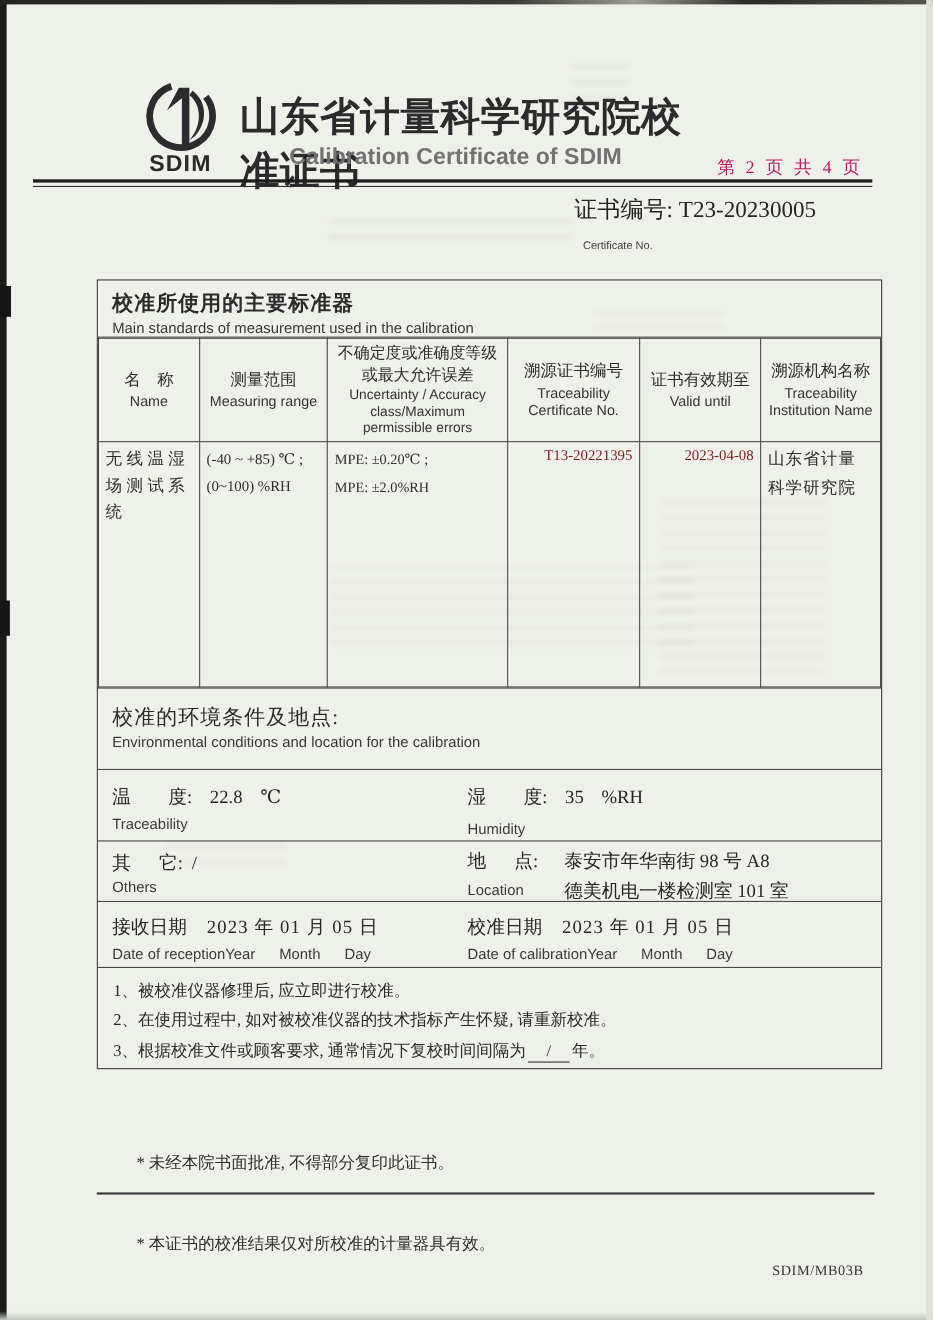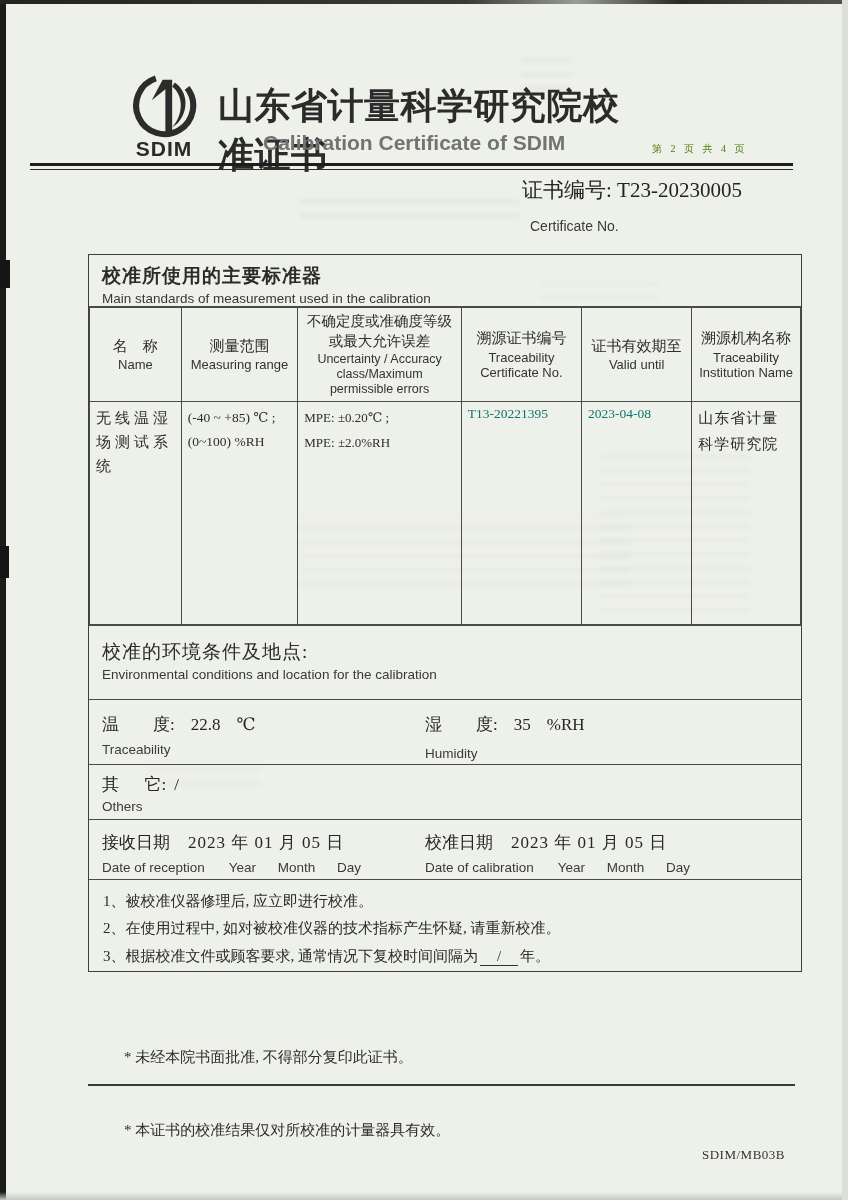--- a/index.html
+++ b/index.html
@@ -27,26 +27,26 @@
 
   
   .logo-wrap{left:106px;top:74px;width:116px;height:108px;text-align:center;}
   .logo-mark{display:block;margin:0 auto;}
   .logo-text{font-family:"Liberation Sans","DejaVu Sans",sans-serif;font-weight:bold;
     font-size:21px;letter-spacing:1px;color:#2a2a2a;line-height:1;margin-top:-2px;}
   .title-zh{left:218px;top:82px;width:410px;font-size:36px;font-weight:600;
     letter-spacing:0.5px;color:#2b2b2b;}
   .title-en{left:263px;top:131px;width:340px;font-family:"Liberation Sans","DejaVu Sans",sans-serif;
     font-weight:bold;font-size:21px;color:#737373;}
-  .page-info{left:652px;top:142px;font-size:10px;letter-spacing:3px;color:#4d7c0f;}
+  .page-info{left:652px;top:142px;font-size:16px;letter-spacing:3px;color:#be185d;}
   .header-rule{left:30px;top:163px;width:763px;height:3px;
     border-top:3px solid #1d1d1d;border-bottom:1px solid #2c2c2c;}
   .cert-no{left:522px;top:176px;font-size:21px;color:#242424;}
   .cert-no-en{left:530px;top:218px;font-family:"Liberation Sans","DejaVu Sans",sans-serif;
-    font-size:14px;color:#3b3b3b;}
+    font-size:10px;color:#3b3b3b;}
 
   
   .main-box{left:88px;top:254px;width:714px;height:718px;border:1.5px solid #3f3f3f;
     box-sizing:border-box;display:flex;flex-direction:column;background:rgba(255,255,255,.0);}
   .sec{box-sizing:border-box;}
   .sec + .sec{border-top:1px solid #4a4a4a;}
 
   .sec-std-title{height:55px;padding:8px 0 0 13px;}
   .sec-title-zh{font-size:19px;font-weight:600;color:#2b2b2b;letter-spacing:1px;}
   .sec-title-en{font-family:"Liberation Sans","DejaVu Sans",sans-serif;font-size:13.5px;color:#383838;margin-top:2px;}
@@ -55,40 +55,40 @@
   table.std th, table.std td{border:1px solid #4a4a4a;padding:4px 6px;box-sizing:border-box;}
   table.std th{font-weight:normal;text-align:center;vertical-align:middle;}
   table.std tr.hdr{height:92px;}
   table.std tr.data{height:223px;}
   table.std td{vertical-align:top;}
   .th-zh{font-size:15px;color:#2d2d2d;line-height:1.35;}
   .th-en{font-family:"Liberation Sans","DejaVu Sans",sans-serif;font-size:13px;color:#333;line-height:1.2;margin-top:1px;}
   .cell-name{font-size:15px;letter-spacing:4px;line-height:1.6;padding-top:6px;color:#2d2d2d;}
   .cell-range{font-size:13.5px;line-height:1.8;padding-top:8px;color:#2d2d2d;}
   .cell-mpe{font-size:13px;line-height:1.9;padding-top:8px;color:#2d2d2d;}
-  .cell-mid{font-size:13.5px;padding-top:10px;text-align:left;color:#0f766e;}
+  .cell-mid{font-size:13.5px;padding-top:10px;text-align:right;color:#7f1d1d;}
   .cell-inst{font-size:15px;line-height:1.7;padding-top:8px;color:#2d2d2d;letter-spacing:1px;}
 
   .sec-env-title{height:87px;padding:13px 0 0 13px;}
   .sec-env-title .sec-title-en{}
 
   .row-two{position:relative;}
   .row-temp{height:79px;}
   .row-others{height:67px;}
   .row-dates{height:73px;}
   .blk-left{position:absolute;left:13px;top:13px;}
   .blk-right{position:absolute;left:336px;top:13px;}
   .zh-line{font-size:17px;color:#262626;}
   .en-line{font-family:"Liberation Sans","DejaVu Sans",sans-serif;font-size:13.5px;color:#3a3a3a;margin-top:6px;}
   .val{margin-left:16px;}
   .unit{margin-left:16px;}
   .loc-grid{display:grid;grid-template-columns:84px auto;column-gap:4px;row-gap:4px;}
   .loc-en{font-family:"Liberation Sans","DejaVu Sans",sans-serif;font-size:13.5px;color:#3a3a3a;align-self:center;}
   .date-zh{margin-left:18px;letter-spacing:1px;}
-  .ymd{margin-left:24px;word-spacing:18px;}
+  .ymd{word-spacing:18px;}
 
   .sec-notice{flex:1;padding:8px 14px 0 14px;}
   .notice-title{font-size:15.5px;color:#262626;margin-bottom:2px;}
   .notice-line{font-size:15px;color:#2a2a2a;line-height:1.85;}
   .blank-slash{display:inline-block;width:38px;border-bottom:1px solid #333;text-align:center;
     height:17px;line-height:17px;margin:0 2px;}
 
   
   .footer-rule{left:88px;top:1084px;width:707px;height:1.5px;background:#3a3a3a;}
   .foot-note1{left:124px;top:1048px;font-size:15px;color:#2d2d2d;}
@@ -204,20 +204,28 @@
       <div class="zh-line pre"><span>湿        度:</span><span class="val">35</span><span class="unit">%RH</span></div>
       <div class="en-line" style="margin-top:10px">Humidity</div>
     </div>
   </div>
 
   <div class="sec row-two row-others">
     <div class="blk-left" style="top:8px">
       <div class="zh-line pre"><span>其      它:</span><span class="val" style="margin-left:8px">/</span></div>
       <div class="en-line" style="margin-top:3px">Others</div>
     </div>
+    <div class="blk-right" style="top:6px">
+      <div class="loc-grid">
+        <div class="zh-line pre">地      点:</div>
+        <div class="zh-line">泰安市年华南街 98 号 A8</div>
+        <div class="loc-en">Location</div>
+        <div class="zh-line">德美机电一楼检测室 101 室</div>
+      </div>
+    </div>
   </div>
 
   <div class="sec row-two row-dates">
     <div class="blk-left" style="top:11px">
       <div class="zh-line"><span>接收日期</span><span class="date-zh">2023 年 01 月 05 日</span></div>
       <div class="en-line"><span>Date of reception</span><span class="ymd">Year Month Day</span></div>
     </div>
     <div class="blk-right" style="top:11px">
       <div class="zh-line"><span>校准日期</span><span class="date-zh">2023 年 01 月 05 日</span></div>
       <div class="en-line"><span>Date of calibration</span><span class="ymd">Year Month Day</span></div>

